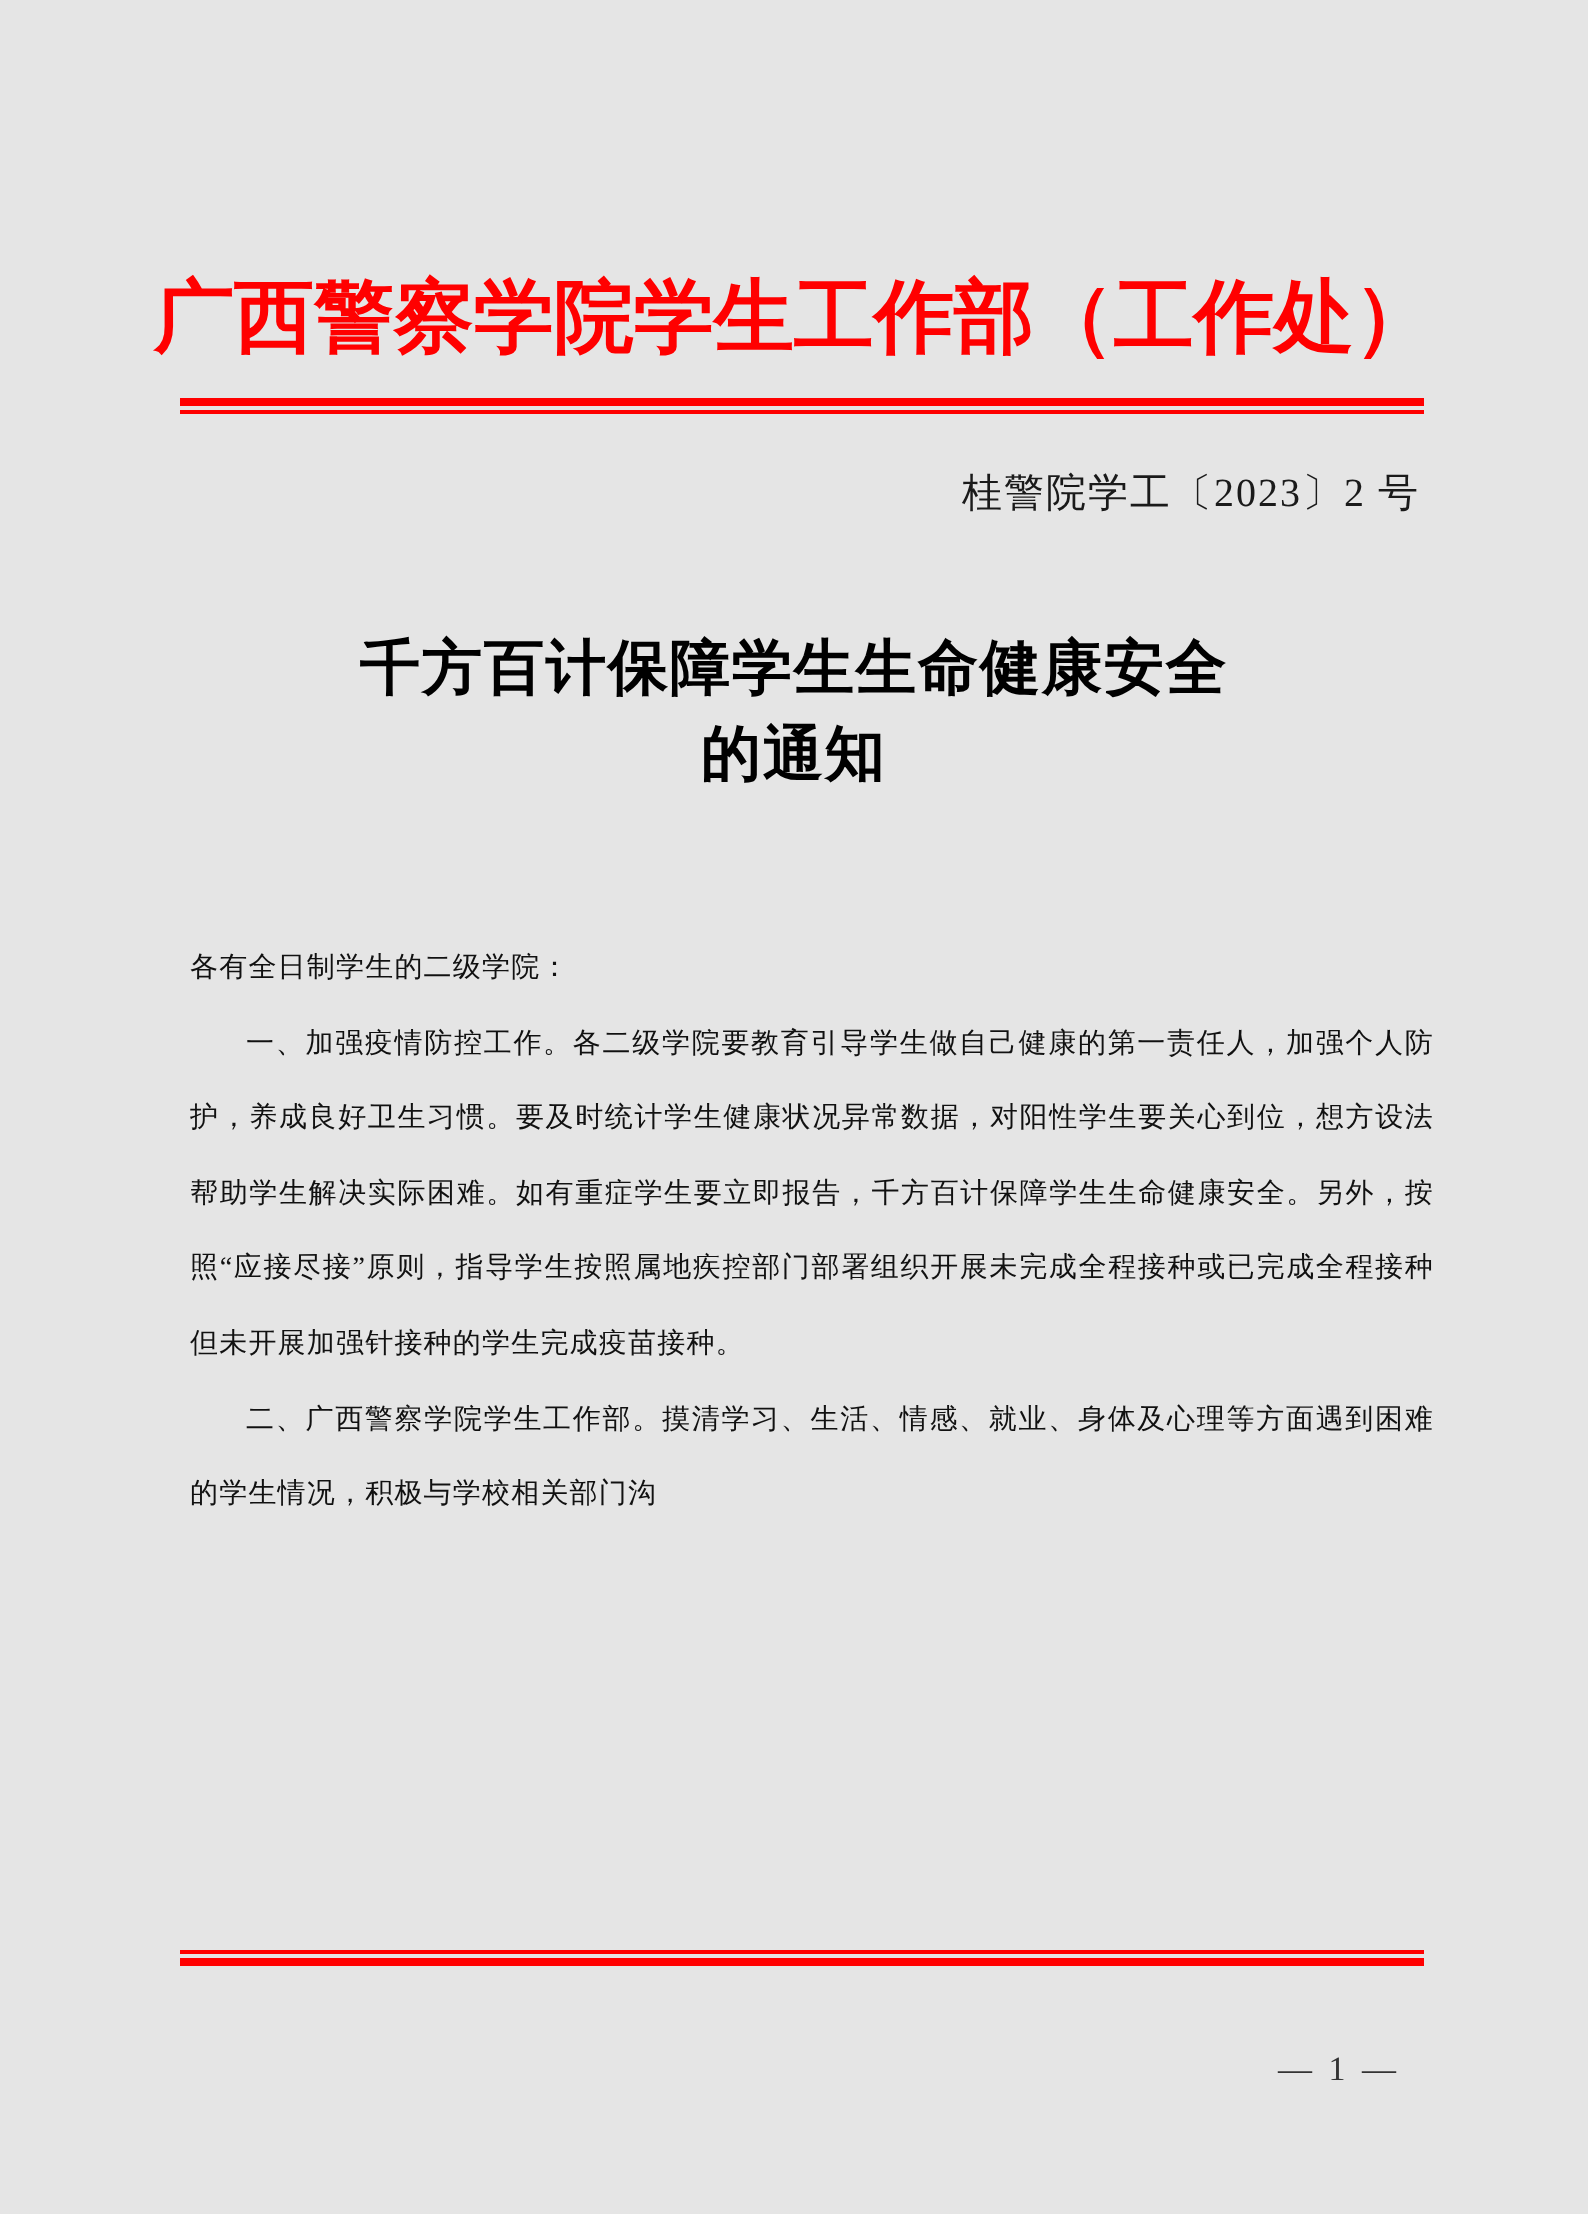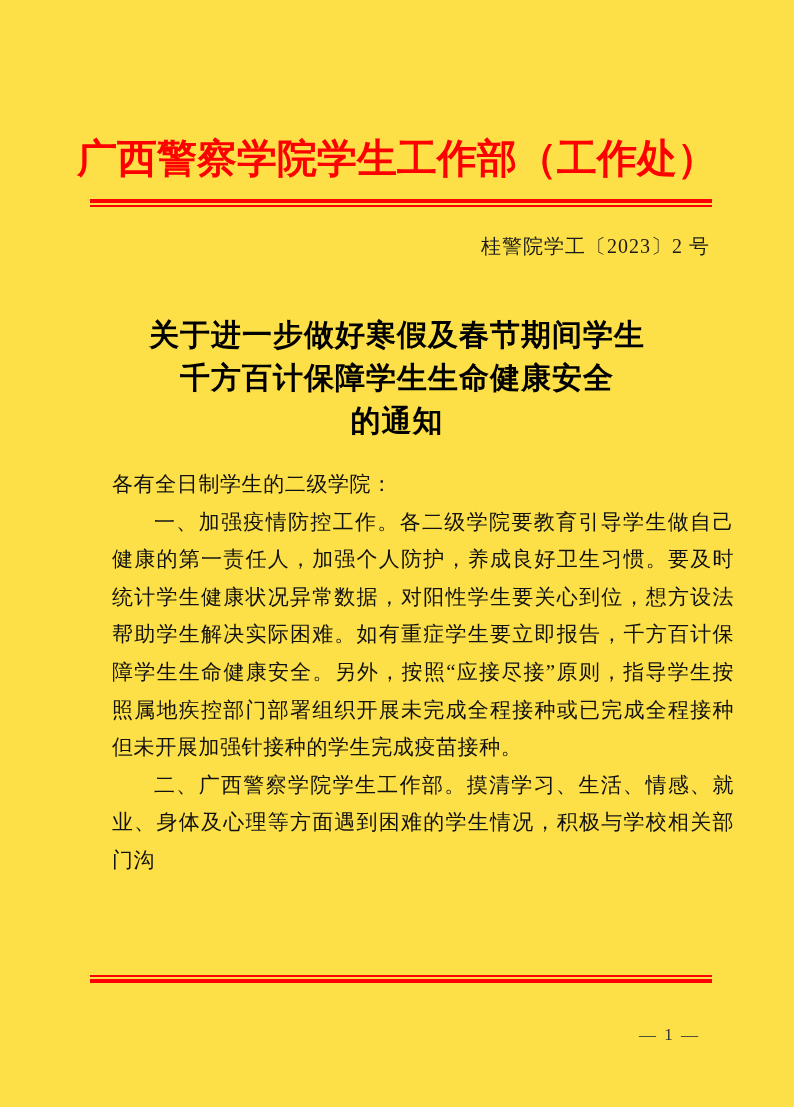--- a/index.html
+++ b/index.html
@@ -4,21 +4,21 @@
 <style>
   html, body {
     margin: 0;
     padding: 0;
     background: #ffffff;
   }
   .page {
     position: relative;
     width: 794px;
     height: 1107px;
-    background: #fde047;
+    background: #e5e5e5;
     overflow: hidden;
     font-family: "Liberation Serif", "DejaVu Serif", serif;
     color: #111111;
   }
 
   
   .org-title {
     position: absolute;
     top: 130px;
     left: 0;
@@ -69,25 +69,25 @@
     color: #000000;
     line-height: 43px;
     letter-spacing: 1px;
   }
   .doc-title .title-line { display: block; }
 
   
   .doc-body {
     position: absolute;
     top: 466px;
-    left: 112px;
+    left: 95px;
     width: 622px;
     height: 504px;
     overflow: hidden;
-    font-size: 21px;
+    font-size: 14px;
     line-height: 37.6px;
     letter-spacing: 0.6px;
     text-align: justify;
     text-justify: inter-character;
     color: #111111;
   }
   .doc-body p {
     margin: 0;
     padding: 0;
   }
@@ -114,21 +114,20 @@
 
   <div class="double-rule rule-top">
     <div class="rule-line rule-thick"></div>
     <div class="rule-gap"></div>
     <div class="rule-line rule-thin"></div>
   </div>
 
   <div class="doc-number">桂警院学工〔2023〕2 号</div>
 
   <div class="doc-title">
-    <span class="title-line">关于进一步做好寒假及春节期间学生</span>
     <span class="title-line">千方百计保障学生生命健康安全</span>
     <span class="title-line">的通知</span>
   </div>
 
   <div class="doc-body">
     <p>各有全日制学生的二级学院：</p>
 
 
     <p class="para-indent"><span class="para-lead">一、加强疫情防控工作。</span><span>各二级学院要教育引导学生做自己健康的第一责任人，加强个人防护，养成良好卫生习惯。要及时统计学生健康状况异常数据，对阳性学生要关心到位，想方设法帮助学生解决实际困难。如有重症学生要立即报告，千方百计保障学生生命健康安全。另外，按照“应接尽接”原则，指导学生按照属地疾控部门部署组织开展未完成全程接种或已完成全程接种但未开展加强针接种的学生完成疫苗接种。</span></p>
 

